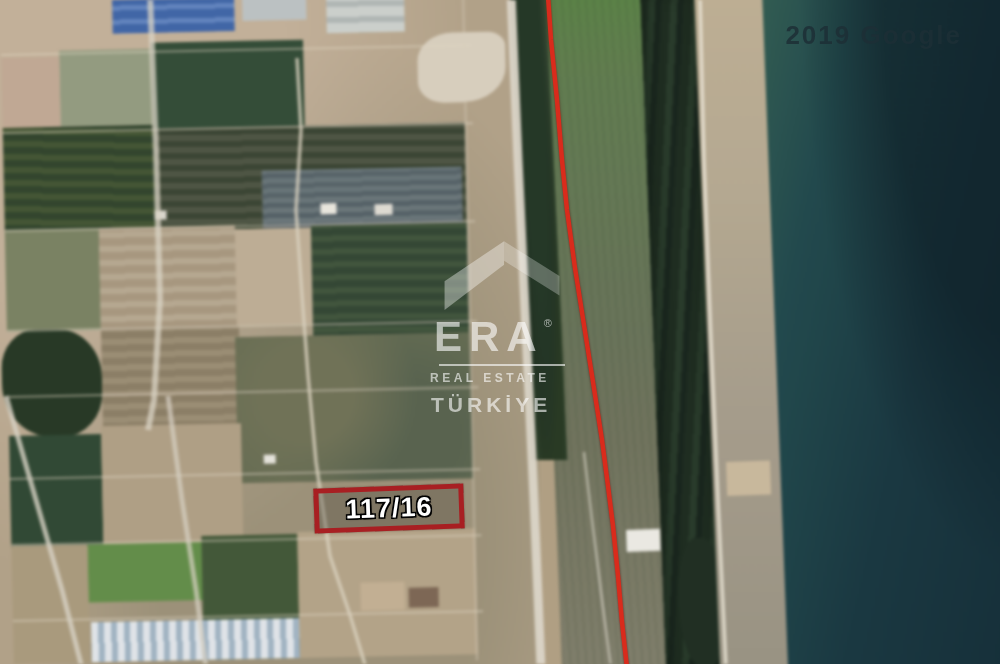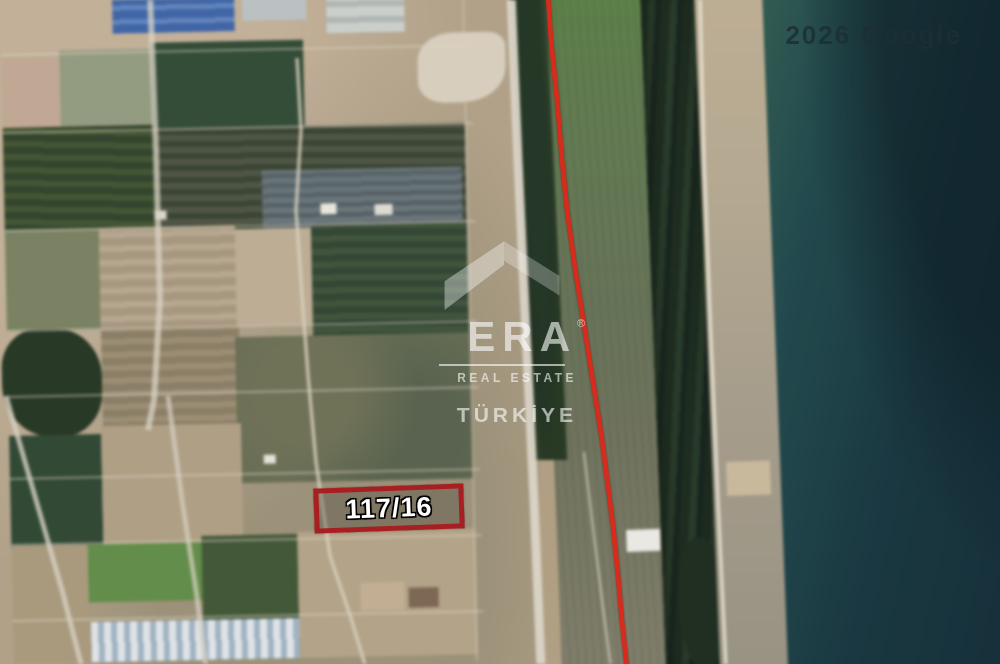--- a/index.html
+++ b/index.html
@@ -37,29 +37,29 @@
     border:5px solid var(--parcel-red,#a81f22);
     background:rgba(60,55,50,.30);
     display:flex;align-items:center;justify-content:center;
     box-shadow:0 0 2px rgba(60,0,0,.4);
   }
   .parcel-label{
     color:var(--parcel-text,#ffffff);font-size:27px;font-weight:800;letter-spacing:1px;
     text-shadow:0 0 3px #000,1.5px 1.5px 0 #000,-1.5px -1.5px 0 #000,1.5px -1.5px 0 #000,-1.5px 1.5px 0 #000;
   }
   .era{
-    position:absolute;left:427px;top:234px;width:150px;text-align:right;
+    position:absolute;left:427px;top:234px;width:150px;text-align:left;
     color:var(--watermark-white,#ffffff);opacity:.6;filter:blur(.4px);pointer-events:none;
   }
   .era svg{display:block;margin:0 auto 2px auto;}
   .era-brand{font-size:42px;font-weight:700;letter-spacing:7px;line-height:1;padding-left:7px;position:relative;}
   .era-brand sup{font-size:11px;font-weight:400;letter-spacing:0;position:absolute;margin-top:2px;}
   .era-divider{height:2px;background:var(--watermark-white,#ffffff);margin:6px 12px 5px 12px;}
   .era-tagline{font-size:12px;font-weight:600;letter-spacing:3.5px;padding-left:3px;}
-  .era-region{font-size:21px;font-weight:700;letter-spacing:4px;padding-left:4px;margin-top:18px;}
+  .era-region{font-size:21px;font-weight:700;letter-spacing:4px;padding-left:4px;margin-top:8px;}
   .attribution{
     position:absolute;top:20px;right:38px;
     font-size:26px;font-weight:700;letter-spacing:2px;
     color:var(--attribution,#1d2f36);opacity:.85;filter:blur(.5px);
   }
 </style>
 </head>
 <body>
 
 <div class="stage">
@@ -143,15 +143,15 @@
     <svg width="128" height="80" viewBox="0 0 120 78">
       <polygon points="4,46 62,7 62,30 4,74" fill="#ffffff" fill-opacity="0.62"></polygon>
       <polygon points="62,7 116,41 116,60 62,26" fill="#ffffff" fill-opacity="0.45"></polygon>
     </svg>
     <div class="era-brand"><span>ERA</span><sup>®</sup></div>
     <div class="era-divider"></div>
     <div class="era-tagline">REAL ESTATE</div>
     <div class="era-region">TÜRKİYE</div>
   </div>
 
-  <div class="attribution">2026 Google</div>
+  <div class="attribution">2019 Google</div>
 
 </div>
 
 </body></html>

